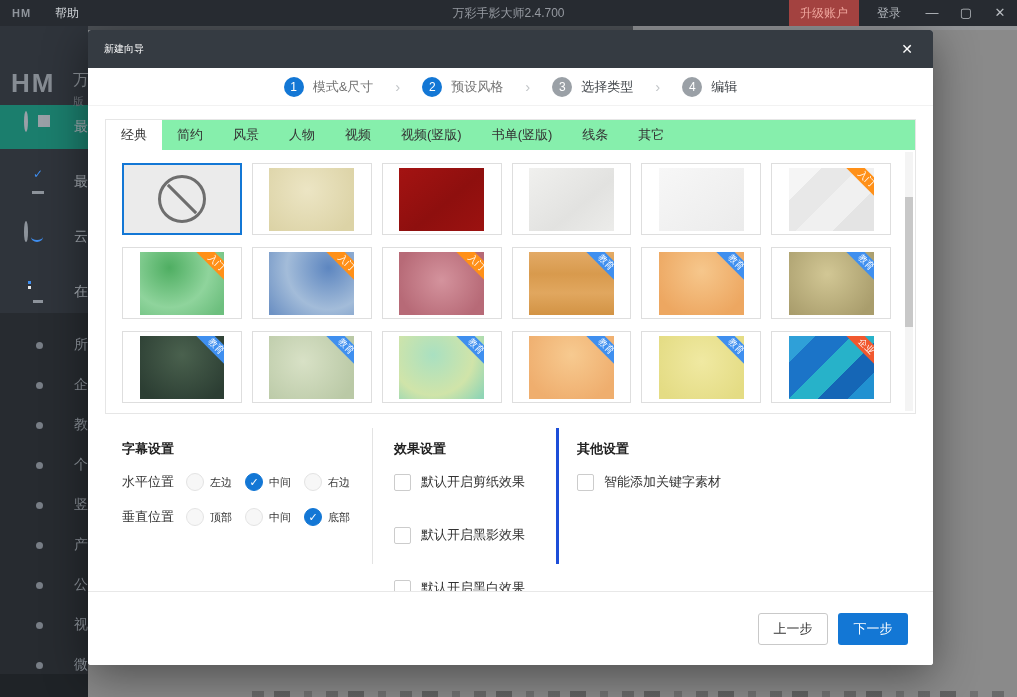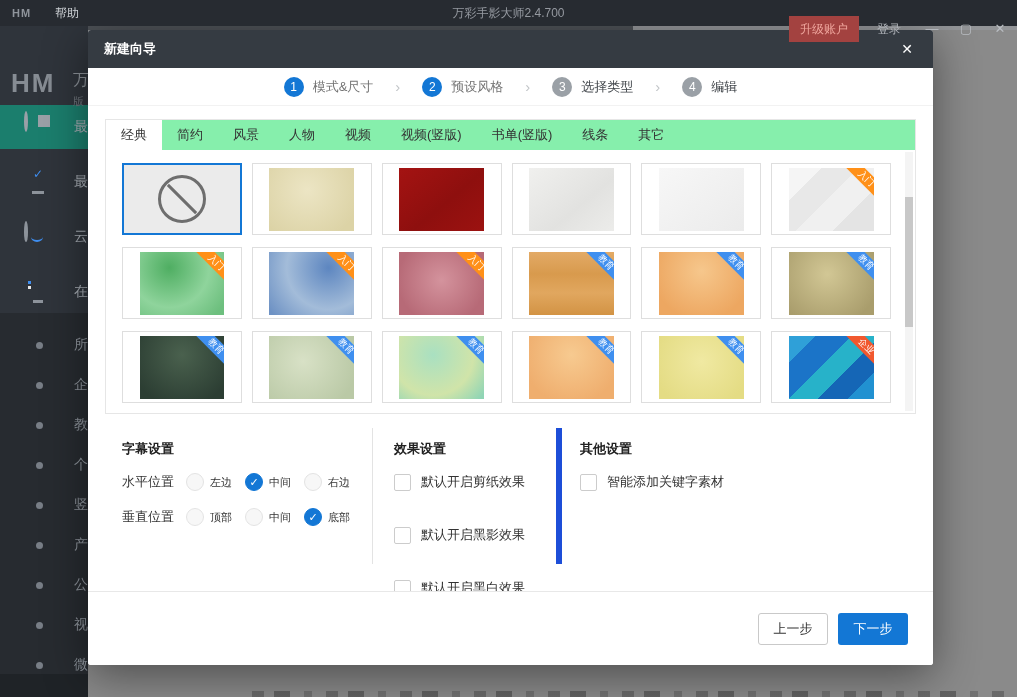--- a/index.html
+++ b/index.html
@@ -4,21 +4,21 @@
 <style>
   html,body{margin:0;padding:0;}
   body{font-family:"Liberation Sans","DejaVu Sans",sans-serif;background:#8a8a8a;}
   .screen{position:relative;width:1017px;height:697px;overflow:hidden;background:#8a8a8a;}
 
   
   .titlebar{position:absolute;top:0;left:0;right:0;height:26px;background:#272b31;z-index:80;display:flex;align-items:center;}
   .tb-logo{margin-left:12px;font-size:11px;font-weight:bold;color:#8f949b;letter-spacing:1px;}
   .tb-help{margin-left:24px;font-size:12px;color:#ced2d6;}
   .tb-title{position:absolute;left:0;right:0;text-align:center;font-size:12px;color:#9599a0;pointer-events:none;}
-  .tb-right{position:absolute;right:0;top:16px;height:26px;display:flex;align-items:center;z-index:2;}
+  .tb-right{position:absolute;right:0;top:0;height:26px;display:flex;align-items:center;z-index:2;}
   .tb-upgrade{background:#a34240;color:#f0a79e;font-size:12px;height:26px;line-height:26px;padding:0 11px;}
   .tb-login{color:#aeb2b8;font-size:12px;margin:0 14px 0 18px;}
   .tb-btn{width:34px;text-align:center;color:#b9bdc2;font-size:13px;line-height:26px;}
 
   
   .top-strip-a{position:absolute;top:26px;left:88px;width:545px;height:4px;background:#4d5156;z-index:1;}
   .top-strip-b{position:absolute;top:26px;left:633px;right:0;height:4px;background:#939598;z-index:1;}
 
   
   .sidebar{position:absolute;top:26px;left:0;width:88px;bottom:0;background:#2f343b;z-index:2;overflow:hidden;}
@@ -46,21 +46,21 @@
   .sub-label{margin-left:31px;color:#8d939b;font-size:14px;white-space:nowrap;}
   .side-bottom{position:absolute;bottom:0;left:0;right:0;height:23px;background:#1f2327;}
 
   
   .ghost-row{position:absolute;top:691px;left:252px;right:8px;height:6px;z-index:3;opacity:.75;
     background:repeating-linear-gradient(90deg,#5f5f5f 0 12px,#8a8a8a 12px 22px,#545454 22px 38px,#8a8a8a 38px 52px,#696969 52px 60px,#8a8a8a 60px 74px);}
 
   
   .dialog{position:absolute;left:88px;top:30px;width:845px;height:635px;background:#fff;z-index:60;border-radius:3px;box-shadow:0 10px 45px rgba(0,0,0,.45);overflow:hidden;}
   .dlg-header{height:38px;background:#353b42;display:flex;align-items:center;padding:0 16px;}
-  .dlg-title{color:#fff;font-size:13px;font-weight:bold;}
+  .dlg-title{color:#fff;font-size:10px;font-weight:normal;}
   .dlg-close{margin-left:auto;color:#fff;font-size:14px;cursor:pointer;padding:2px 4px;}
 
   .steps{height:37px;display:flex;align-items:center;justify-content:center;border-bottom:1px solid #f2f2f2;}
   .step{display:flex;align-items:center;}
   .step-num{width:20px;height:20px;border-radius:50%;background:#9aa0a6;color:#fff;font-size:12px;line-height:20px;text-align:center;flex:0 0 20px;}
   .step.active .step-num{background:#1377d5;}
   .step-label{margin-left:9px;font-size:13px;color:#40454a;}
   .step.active .step-label{color:#737373;}
   .step-chev{margin:0 22px;color:#c2c5c8;font-size:15px;}
 
@@ -83,21 +83,21 @@
   .ribbon{position:absolute;top:4px;right:-15px;transform:rotate(45deg);color:#fff;font-size:9px;line-height:13px;padding:0 14px;white-space:nowrap;}
   .prohibit{position:relative;width:42px;height:42px;border:3px solid #6e6e6e;border-radius:50%;}
   .prohibit::before{content:'';position:absolute;top:50%;left:50%;width:40px;height:3px;background:#6e6e6e;transform:translate(-50%,-50%) rotate(45deg);}
   .sb-track{position:absolute;top:2px;right:2px;bottom:2px;width:8px;background:#f4f4f4;}
   .sb-thumb{position:absolute;top:45px;right:0;width:8px;height:130px;background:#c8c8c8;}
 
   
   .settings{display:flex;margin-top:14px;height:136px;padding-left:17px;}
   .set-col1{width:250px;}
   .set-col2{width:162px;border-left:1px solid #e3e3e3;padding-left:21px;}
-  .set-col3{flex:1;border-left:6px solid #1d4ed8;padding-left:18px;}
+  .set-col3{flex:1;border-left:3px solid #1d4ed8;padding-left:18px;}
   .set-title{font-size:13px;font-weight:bold;color:#222;margin:12px 0 15px 0;}
   .radio-row{display:flex;align-items:center;margin-bottom:17px;}
   .radio-row-label{width:64px;font-size:13px;color:#333;flex:0 0 64px;}
   .radio-opt{display:flex;align-items:center;margin-right:13px;cursor:pointer;}
   .radio-circle{width:18px;height:18px;border-radius:50%;background:#f7f7f7;border:1px solid #e3e3e3;box-sizing:border-box;text-align:center;line-height:17px;font-size:11px;color:#fff;flex:0 0 18px;}
   .radio-circle.checked{background:#1377d5;border-color:#1377d5;}
   .radio-text{margin-left:6px;font-size:11px;color:#333;}
   .check-item{display:flex;align-items:center;margin-bottom:17px;cursor:pointer;}
   .checkbox{width:15px;height:15px;border:1px solid #ccc;background:#fff;border-radius:2px;flex:0 0 15px;}
   .check-text{margin-left:10px;font-size:13px;color:#333;}

